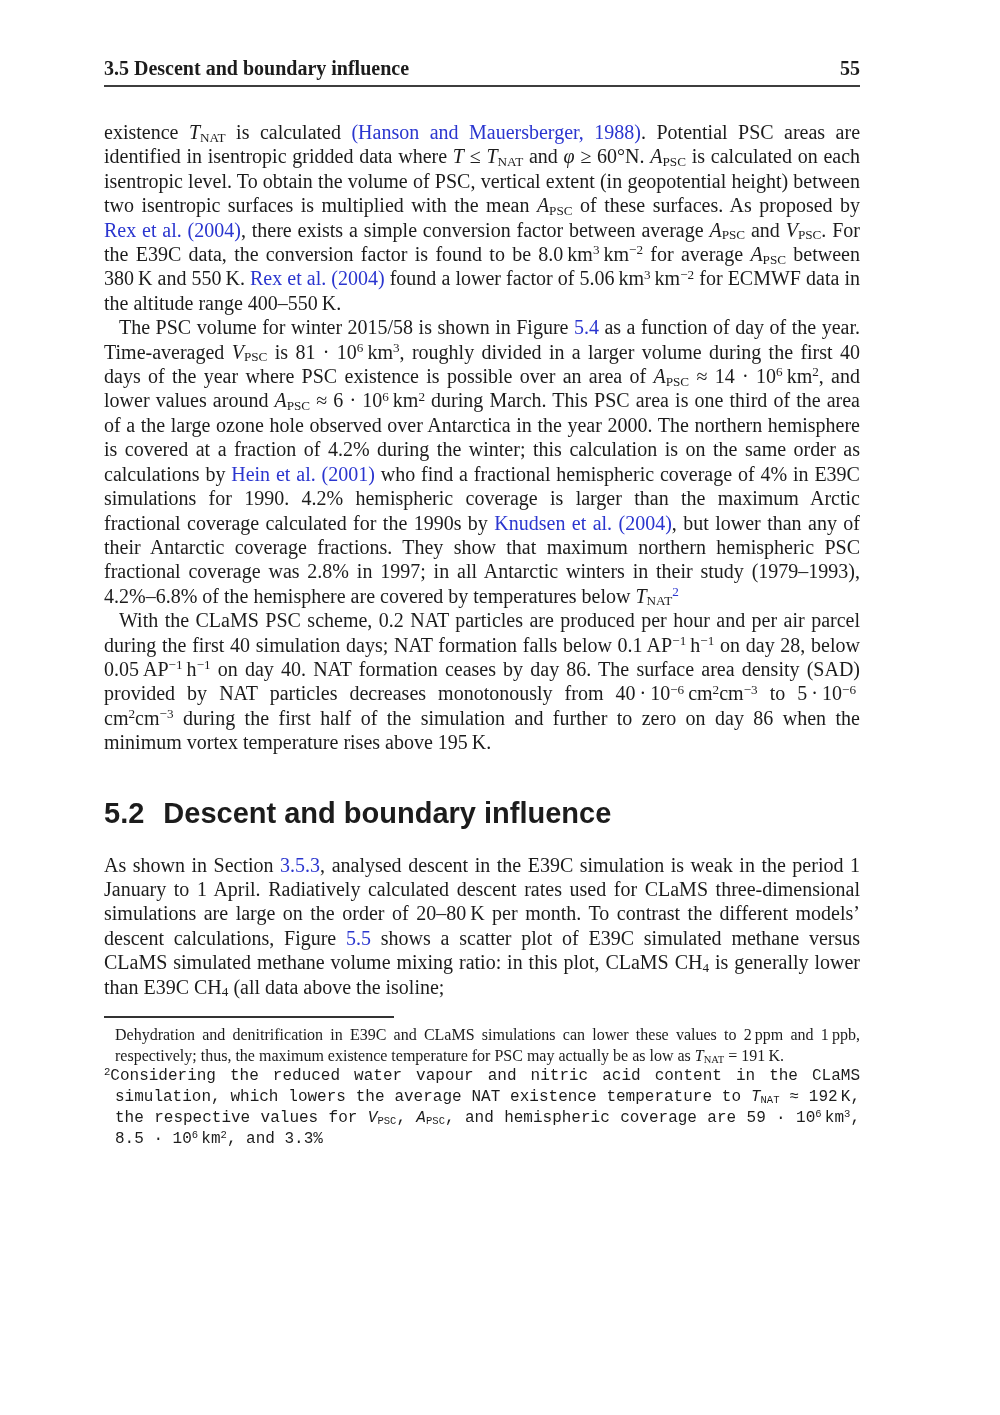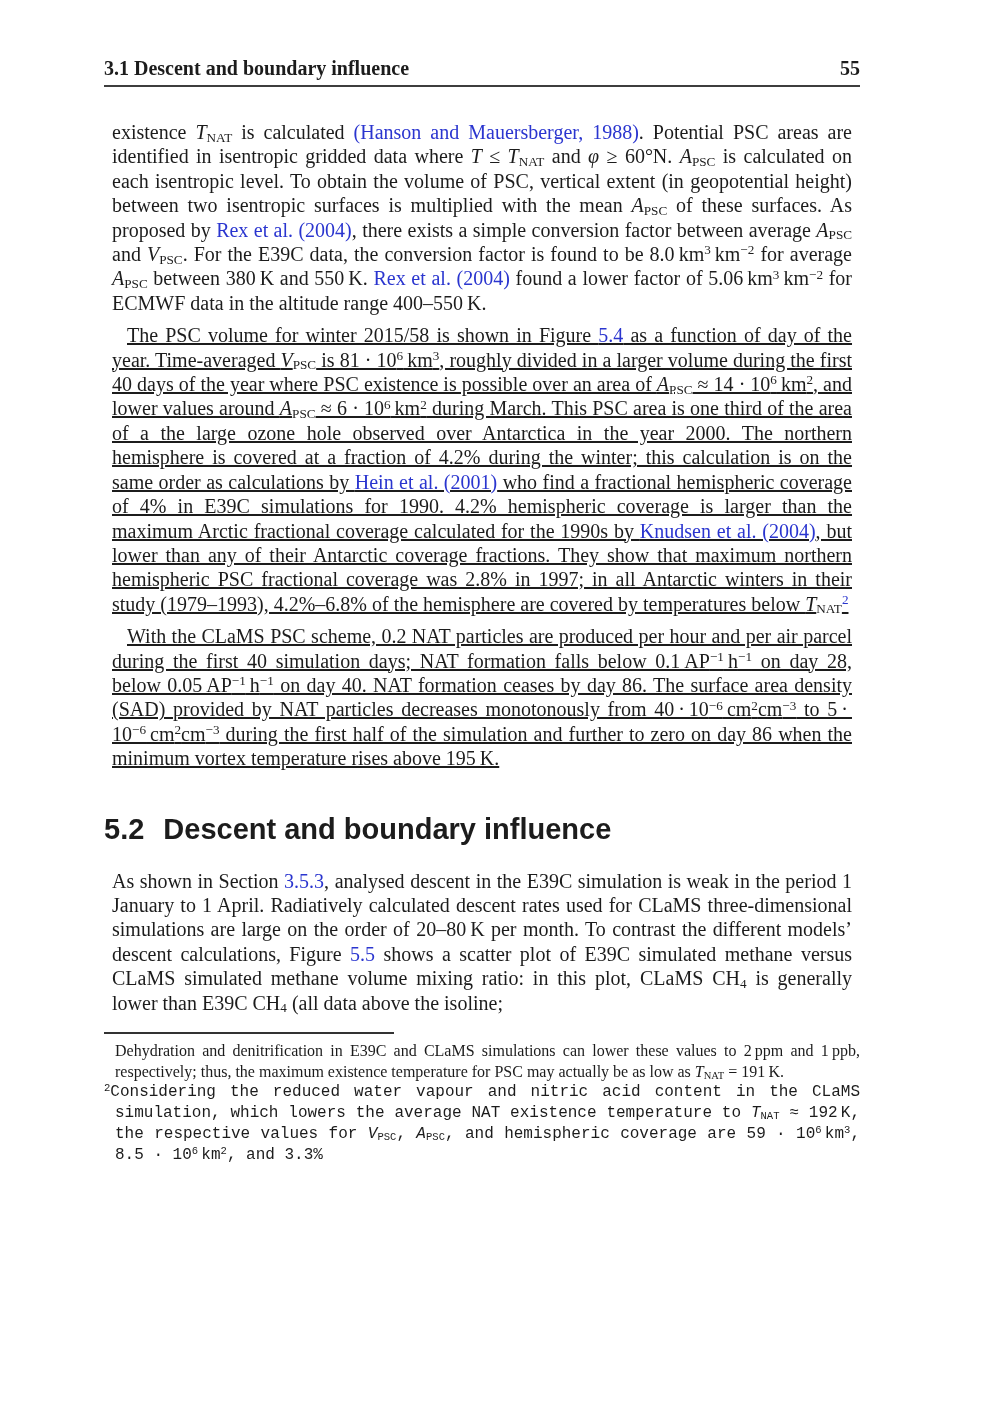--- a/index.html
+++ b/index.html
@@ -29,22 +29,22 @@
     border-bottom: 2px solid #3e3e3e;
     margin-top: 5px;
   }
   
   .body-text {
     margin-top: 33px;
     font-size: 20px;
     line-height: 24.4px;
     text-align: justify;
   }
-  .body-text p { margin: 8px; }
-  .body-text p.indent { text-indent: 15px; text-decoration: underline; }
+  .body-text p { margin: 0; }
+  .body-text p.indent { text-indent: 15px; }
   
   .section-head {
     display: flex;
     font-family: "Liberation Sans", sans-serif;
     font-weight: bold;
     font-size: 29px;
     line-height: 34px;
     margin-top: 41px;
     margin-bottom: 23px;
     text-align: left;
@@ -76,21 +76,21 @@
   .footnote { margin: 0; padding-left: 11px; }
   .footnote.marked { text-indent: -11px; font-family: Liberation Mono, monospace; }
 </style>
 </head>
 <body>
 
 <div class="page">
   <div class="inner">
 
     <div class="runhead">
-      <span>3.1 Descent and boundary influence</span>
+      <span>3.5 Descent and boundary influence</span>
       <span>55</span>
     </div>
     <div class="head-rule"></div>
 
     <div class="body-text">
       <p>existence <i class="m">T</i><sub>NAT</sub> is calculated <span class="lnk">(Hanson and Mauersberger, 1988)</span>. Potential PSC areas are identified in isentropic gridded data where <i class="m">T</i> ≤ <i class="m">T</i><sub>NAT</sub> and <i class="m">φ</i> ≥ 60°N. <i class="m">A</i><sub>PSC</sub> is calculated on each isentropic level. To obtain the volume of PSC, vertical extent (in geopotential height) between two isentropic surfaces is multiplied with the mean <i class="m">A</i><sub>PSC</sub> of these surfaces. As proposed by <span class="lnk">Rex et al. (2004)</span>, there exists a simple conversion factor between average <i class="m">A</i><sub>PSC</sub> and <i class="m">V</i><sub>PSC</sub>. For the E39C data, the conversion factor is found to be 8.0 km<sup>3</sup> km<sup>−2</sup> for average <i class="m">A</i><sub>PSC</sub> between 380 K and 550 K. <span class="lnk">Rex et al. (2004)</span> found a lower factor of 5.06 km<sup>3</sup> km<sup>−2</sup> for ECMWF data in the altitude range 400–550 K.</p>
       <p class="indent">The PSC volume for winter 2015/58 is shown in Figure <span class="lnk">5.4</span> as a function of day of the year. Time-averaged <i class="m">V</i><sub>PSC</sub> is 81 · 10<sup>6</sup> km<sup>3</sup>, roughly divided in a larger volume during the first 40 days of the year where PSC existence is possible over an area of <i class="m">A</i><sub>PSC</sub> ≈ 14 · 10<sup>6</sup> km<sup>2</sup>, and lower values around <i class="m">A</i><sub>PSC</sub> ≈ 6 · 10<sup>6</sup> km<sup>2</sup> during March. This PSC area is one third of the area of a the large ozone hole observed over Antarctica in the year 2000. The northern hemisphere is covered at a fraction of 4.2% during the winter; this calculation is on the same order as calculations by <span class="lnk">Hein et al. (2001)</span> who find a fractional hemispheric coverage of 4% in E39C simulations for 1990. 4.2% hemispheric coverage is larger than the maximum Arctic fractional coverage calculated for the 1990s by <span class="lnk">Knudsen et al. (2004)</span>, but lower than any of their Antarctic coverage fractions. They show that maximum northern hemispheric PSC fractional coverage was 2.8% in 1997; in all Antarctic winters in their study (1979–1993), 4.2%–6.8% of the hemisphere are covered by temperatures below <i class="m">T</i><sub>NAT</sub><sup class="lnk">2</sup></p>
       <p class="indent">With the CLaMS PSC scheme, 0.2 NAT particles are produced per hour and per air parcel during the first 40 simulation days; NAT formation falls below 0.1 AP<sup>−1</sup> h<sup>−1</sup> on day 28, below 0.05 AP<sup>−1</sup> h<sup>−1</sup> on day 40. NAT formation ceases by day 86. The surface area density (SAD) provided by NAT particles decreases monotonously from 40 · 10<sup>−6</sup> cm<sup>2</sup>cm<sup>−3</sup> to 5 · 10<sup>−6</sup> cm<sup>2</sup>cm<sup>−3</sup> during the first half of the simulation and further to zero on day 86 when the minimum vortex temperature rises above 195 K.</p>
     </div>
 

